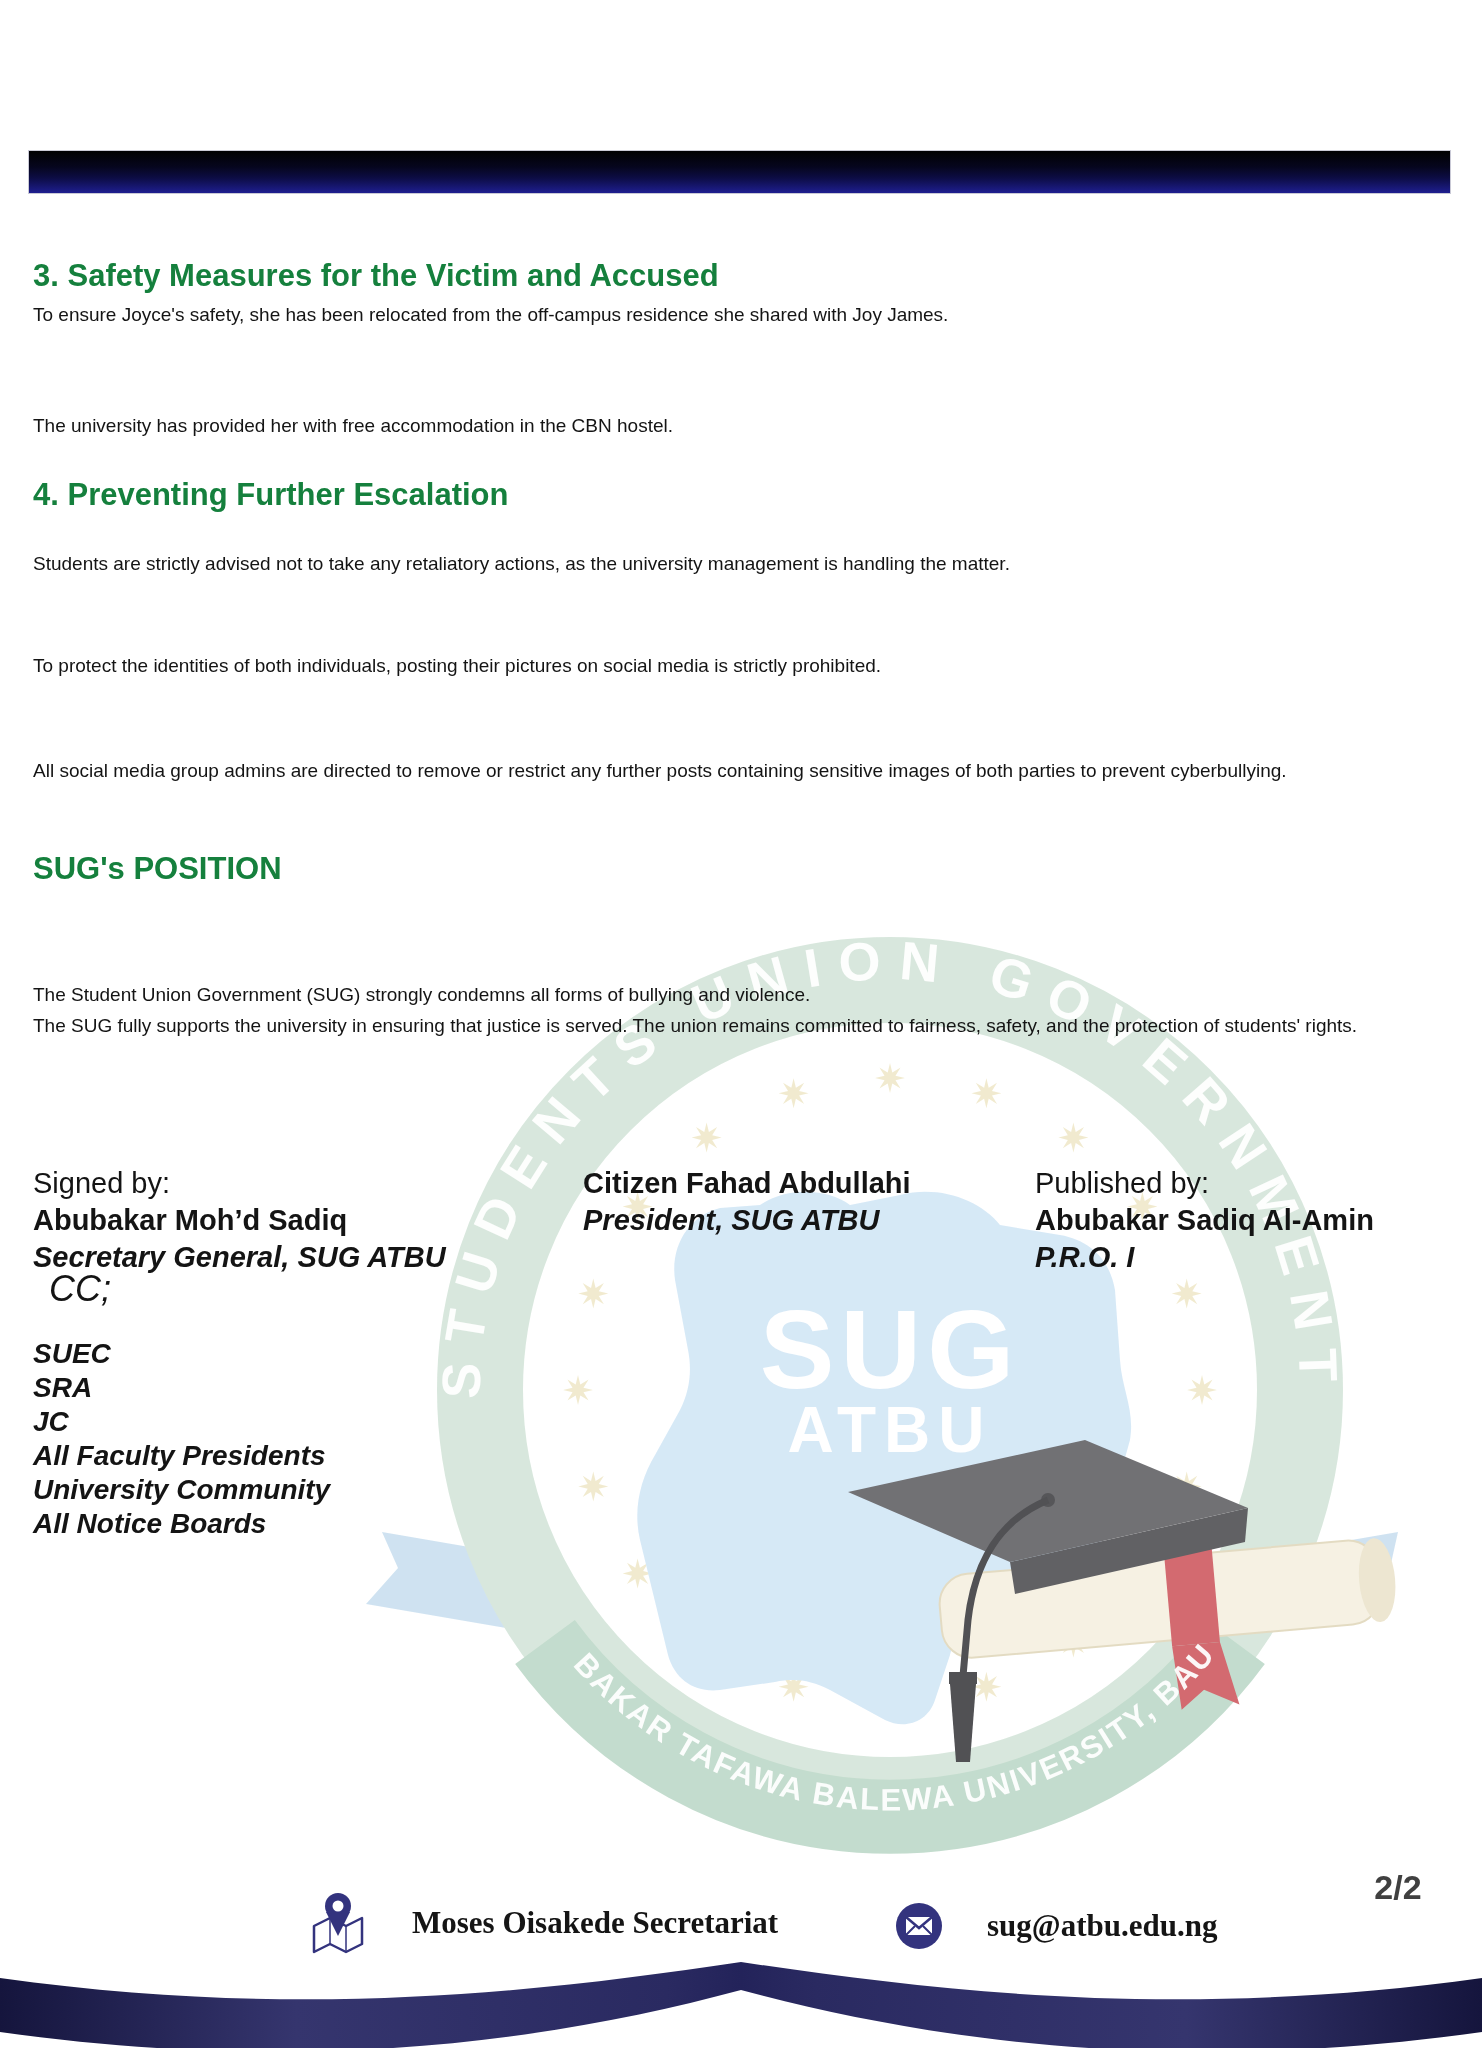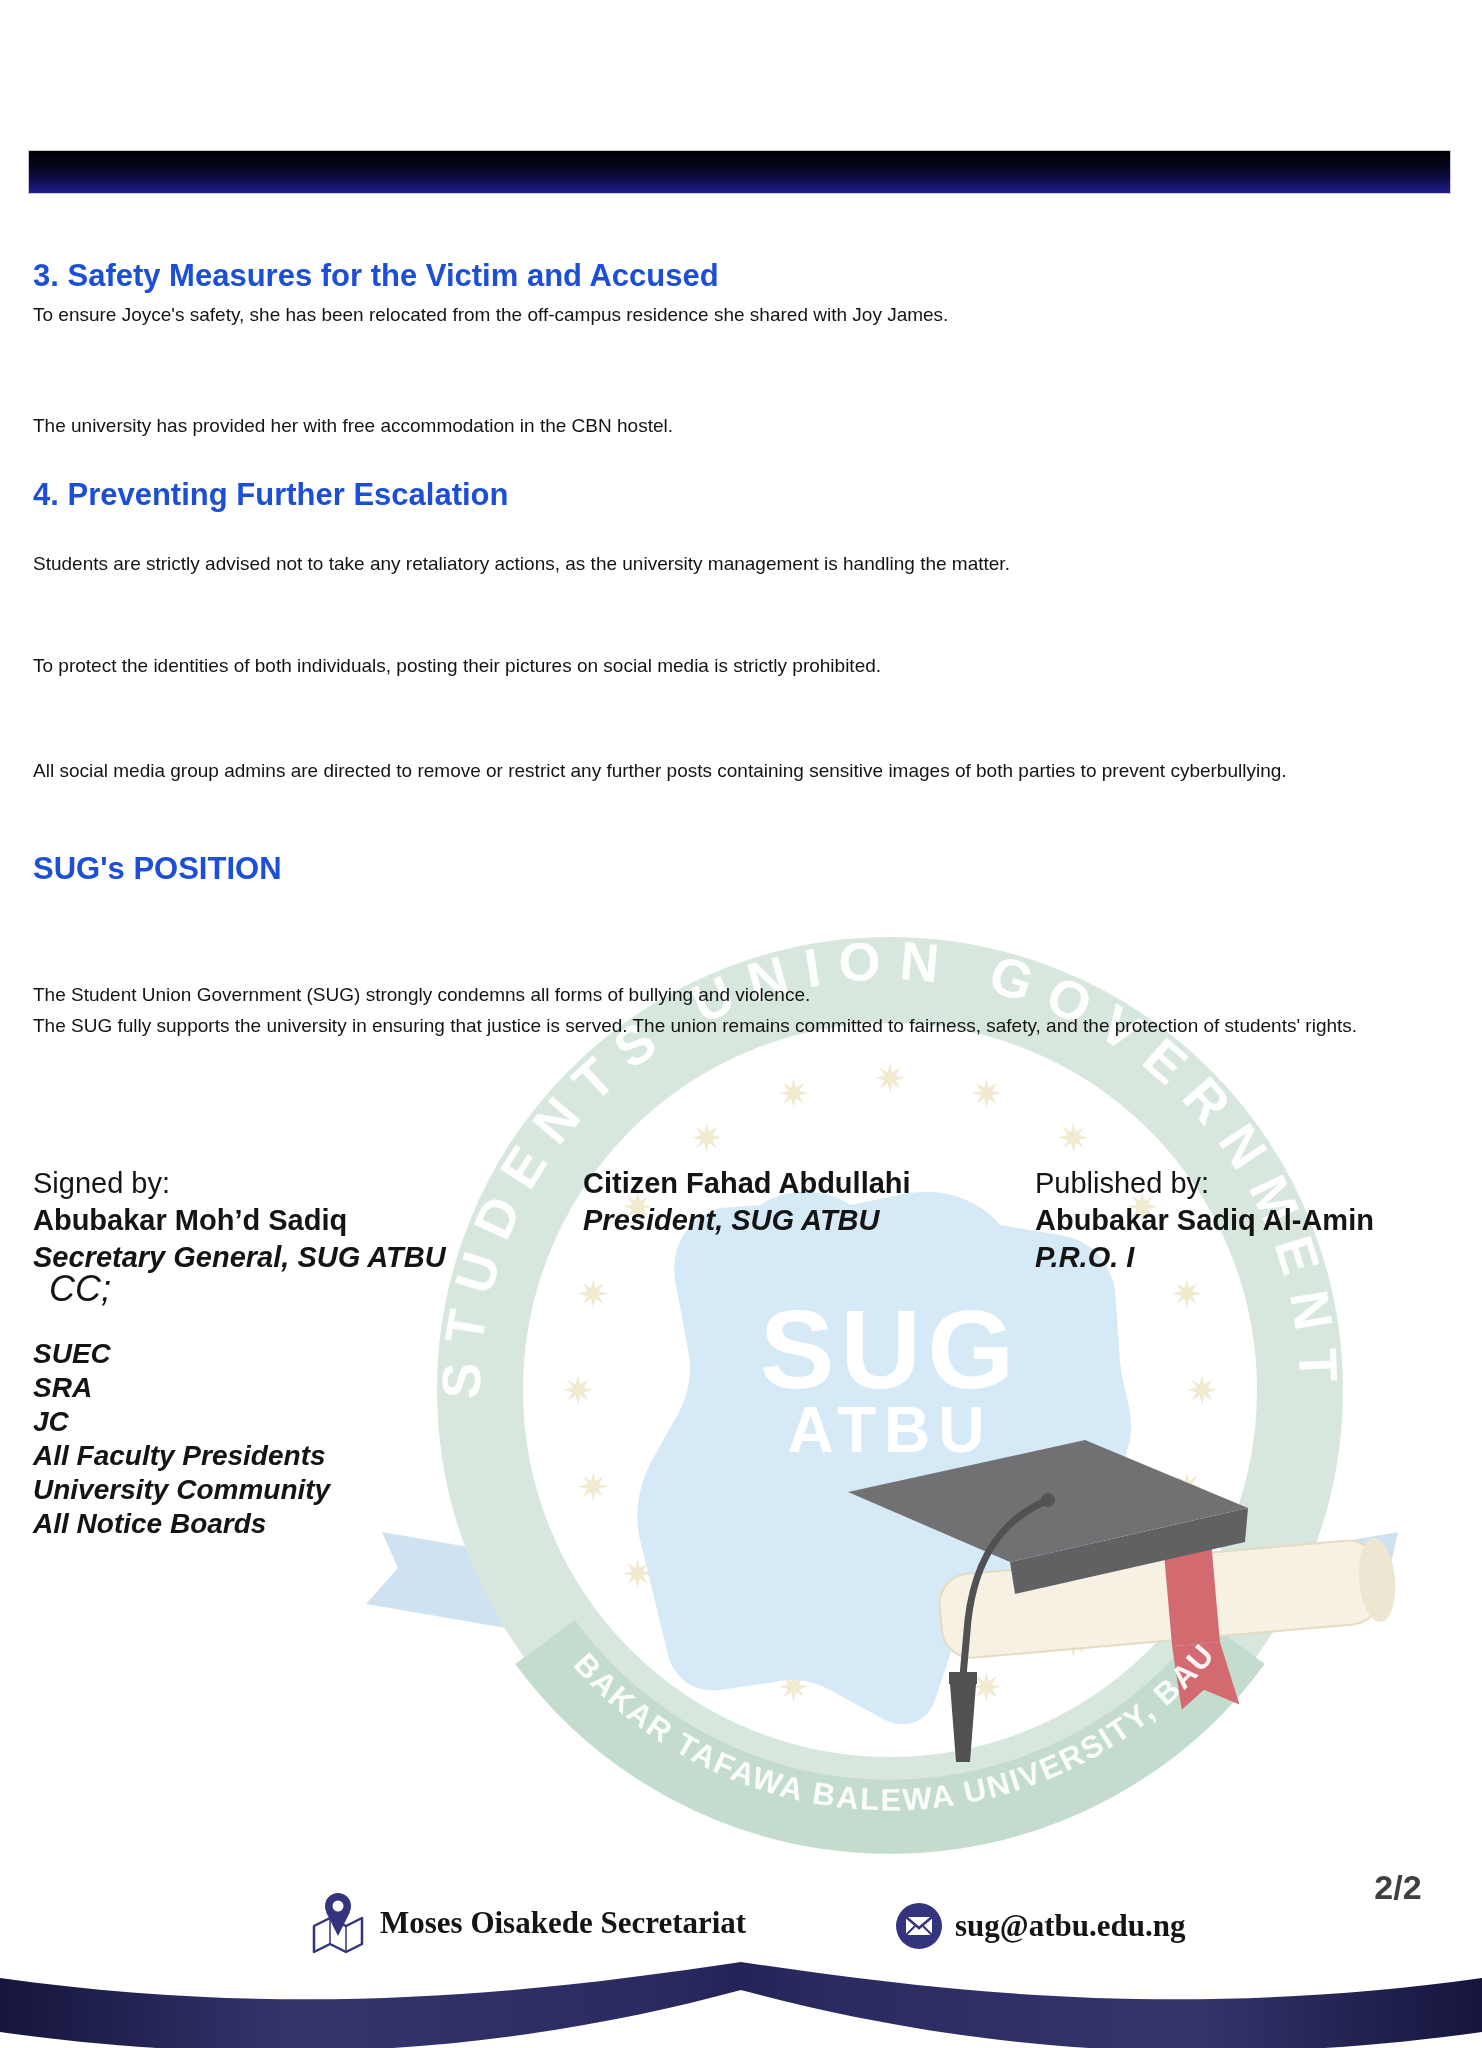--- a/index.html
+++ b/index.html
@@ -5,35 +5,35 @@
   html,body{margin:0;padding:0;background:#e8e8e8;}
   .page{position:relative;width:1482px;height:2048px;background:#ffffff;overflow:hidden;
         font-family:"Liberation Sans",sans-serif;color:#141414;}
   
   .top-bar{position:absolute;left:28px;top:150px;width:1421px;height:42px;
            background:linear-gradient(180deg,#000002 0%,#06061e 38%,#0d0d46 65%,#1e1e90 100%);
            border:1px solid #c9c9d6;}
   
   .doc{position:absolute;left:33px;top:0;width:1416px;z-index:2;}
   .doc h2{position:absolute;margin:0;left:0;width:1416px;
-          font-size:31px;font-weight:bold;color:#1d4ed8;line-height:36px;letter-spacing:0px;}
+          font-size:31px;font-weight:bold;color:#15803d;line-height:36px;letter-spacing:0px;}
   .doc p{position:absolute;margin:0;left:0;width:1416px;
          font-size:19px;line-height:37px;text-align:justify;}
   .sig-col{position:absolute;width:430px;font-size:29px;line-height:37px;margin-top:37px;}
   .sig-col .sig-label{font-weight:normal;}
   .sig-col .sig-name{font-weight:bold;}
   .sig-col .sig-title{font-weight:bold;font-style:italic;}
   .cc-label{position:absolute;left:16px;font-size:36px;font-weight:normal;font-style:italic;}
   .cc-list{position:absolute;left:0;font-size:28px;font-weight:bold;font-style:italic;line-height:34px;}
   .cc-list div{white-space:nowrap;}
   
   .page-number{position:absolute;left:1358px;top:1868px;width:80px;text-align:center;
                font-size:34px;font-weight:bold;color:#404040;z-index:2;}
   .footer-item{position:absolute;z-index:2;display:flex;align-items:center;
-               font-family:"Liberation Serif",serif;font-weight:bold;font-size:31px;color:#151515;}
+               font-family:"Liberation Serif",serif;font-weight:bold;font-size:31px;color:#151515;gap:32px;}
   .footer-item .txt{white-space:nowrap;}
   .wave{position:absolute;left:0;top:1952px;width:1482px;height:96px;z-index:1;}
   .watermark{position:absolute;left:0;top:0;width:1482px;height:2048px;z-index:0;opacity:.8;}
 </style>
 </head>
 <body>
 
 <div class="page">
 
   <svg class="watermark" viewBox="0 0 1482 2048" aria-hidden="true">

